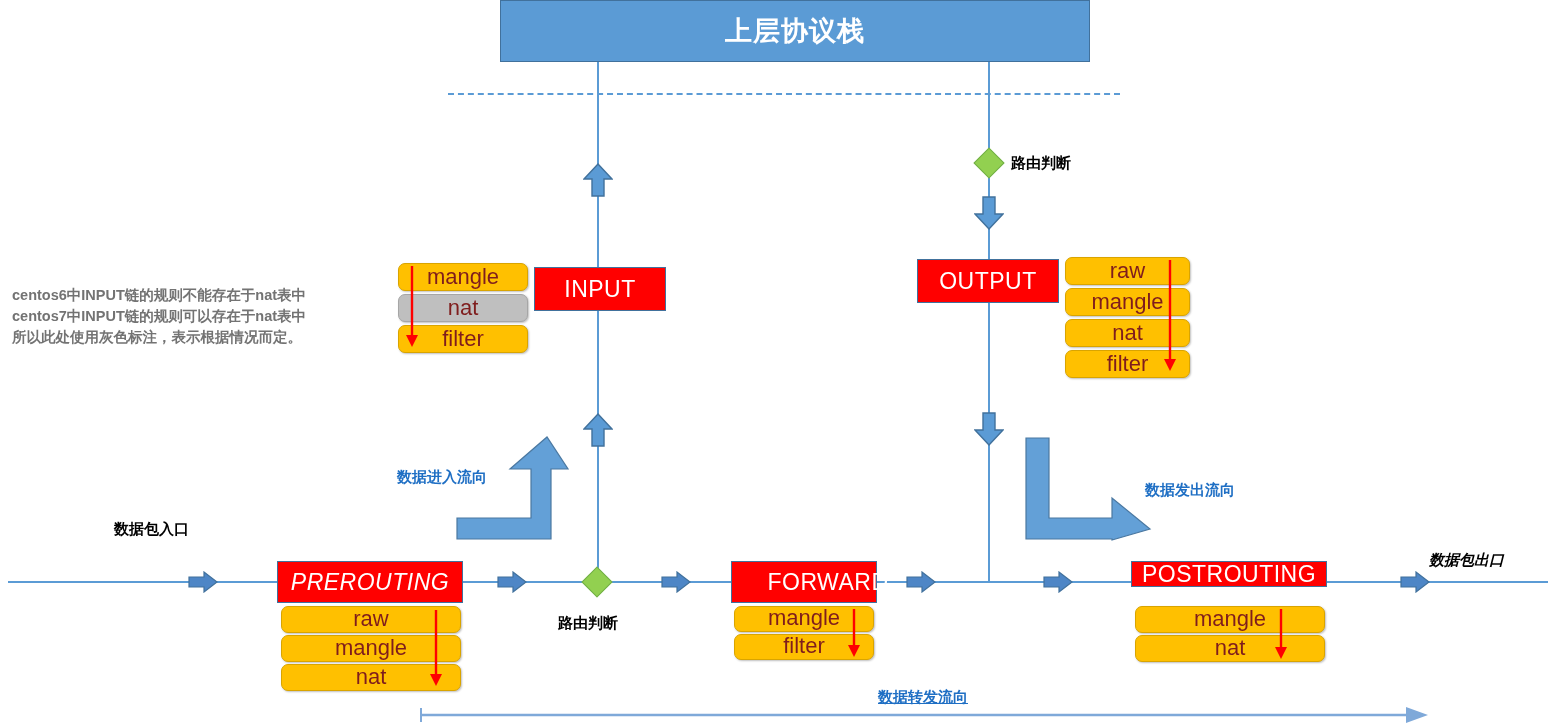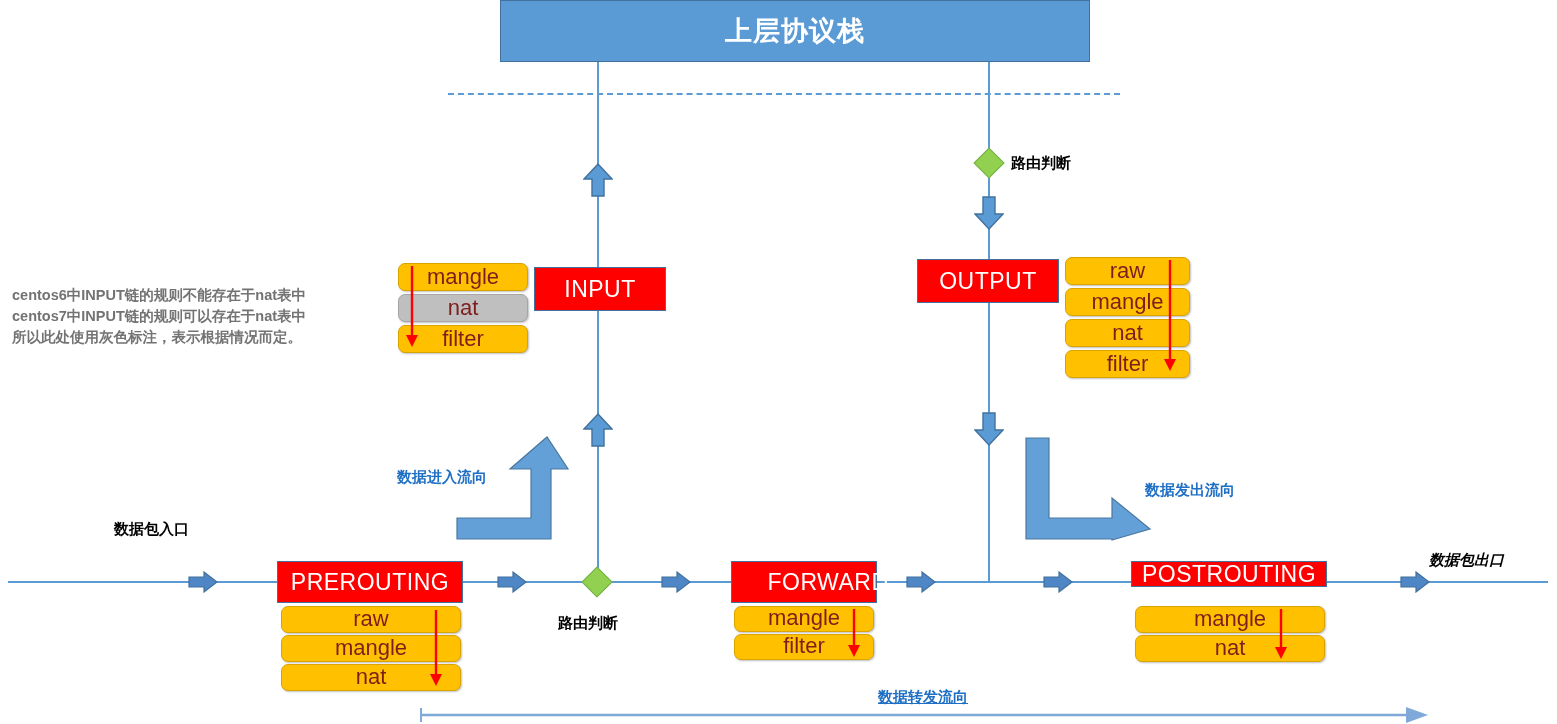--- a/index.html
+++ b/index.html
@@ -231,21 +231,21 @@
   <svg class="chev" style="left:906px; top:571px;" width="30" height="22" viewBox="0 0 30 22">
     <polygon points="1,6 16,6 16,1 29,11 16,21 16,16 1,16" fill="#4E86C6" stroke="#41719C" stroke-width="1.2"></polygon>
   </svg>
   <svg class="chev" style="left:1043px; top:571px;" width="30" height="22" viewBox="0 0 30 22">
     <polygon points="1,6 16,6 16,1 29,11 16,21 16,16 1,16" fill="#4E86C6" stroke="#41719C" stroke-width="1.2"></polygon>
   </svg>
   <svg class="chev" style="left:1400px; top:571px;" width="30" height="22" viewBox="0 0 30 22">
     <polygon points="1,6 16,6 16,1 29,11 16,21 16,16 1,16" fill="#4E86C6" stroke="#41719C" stroke-width="1.2"></polygon>
   </svg>
 
-  <div class="abs chain" style="left:277px; top:561px; width:186px; height:42px;">
+  <div class="abs chain" style="left:277px; top:561px; width:186px; height:42px;font-style:italic;">
     <span>PREROUTING</span>
   </div>
   <div class="pill" style="left:281px; top:606px; width:180px; height:27px;">
     <span>raw</span>
   </div>
   <div class="pill" style="left:281px; top:635px; width:180px; height:27px;">
     <span>mangle</span>
   </div>
   <div class="pill" style="left:281px; top:664px; width:180px; height:27px;">
     <span>nat</span>

